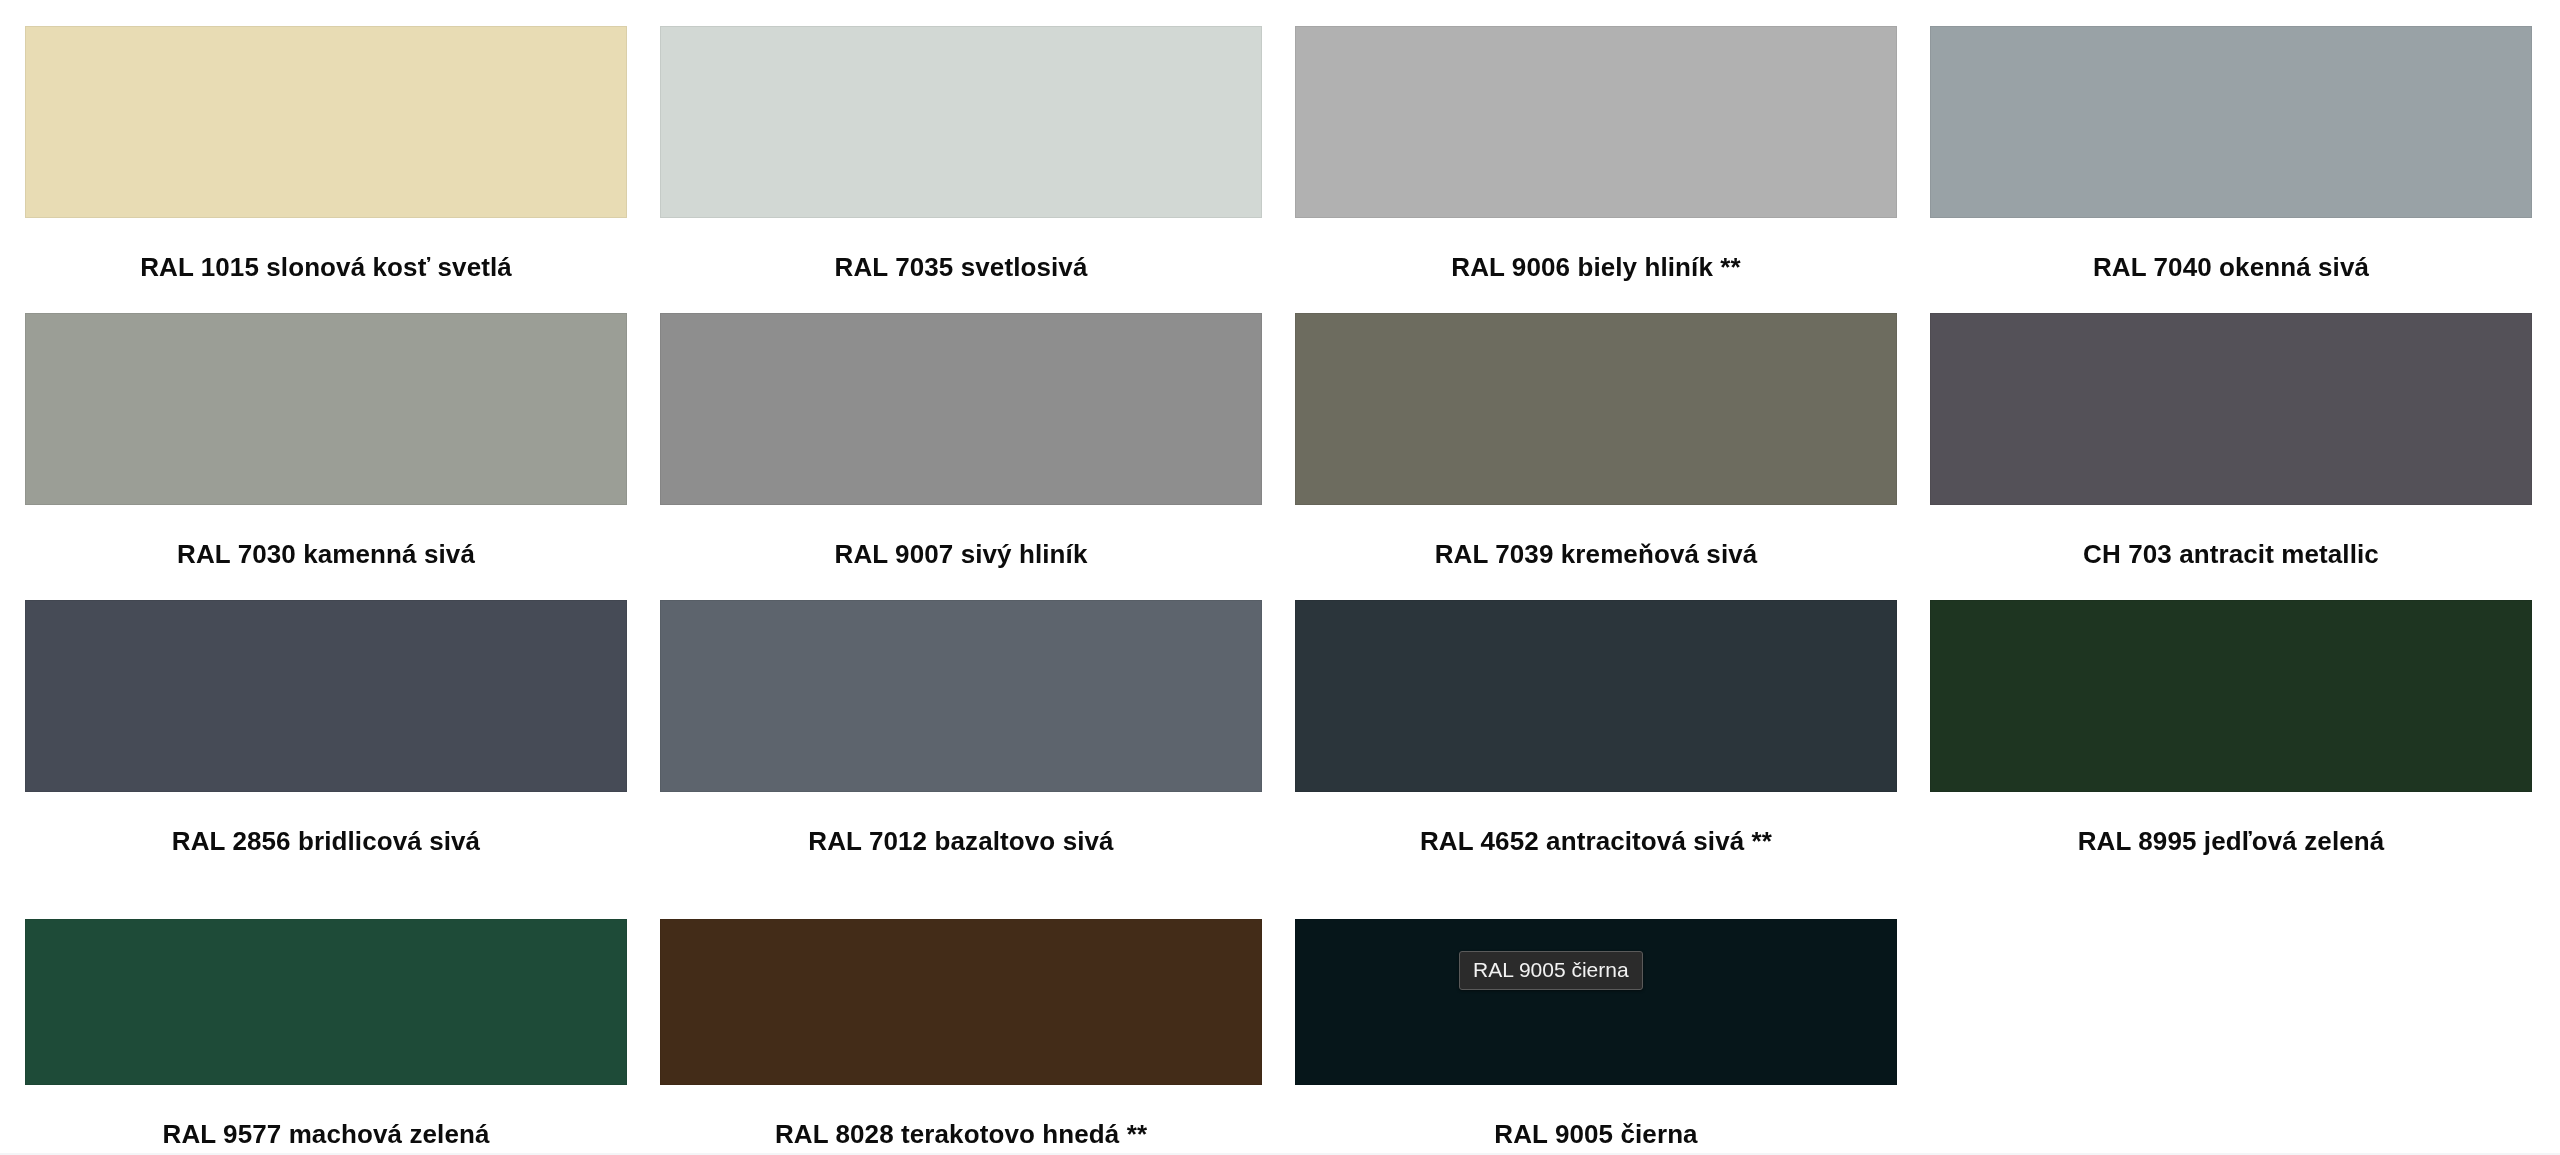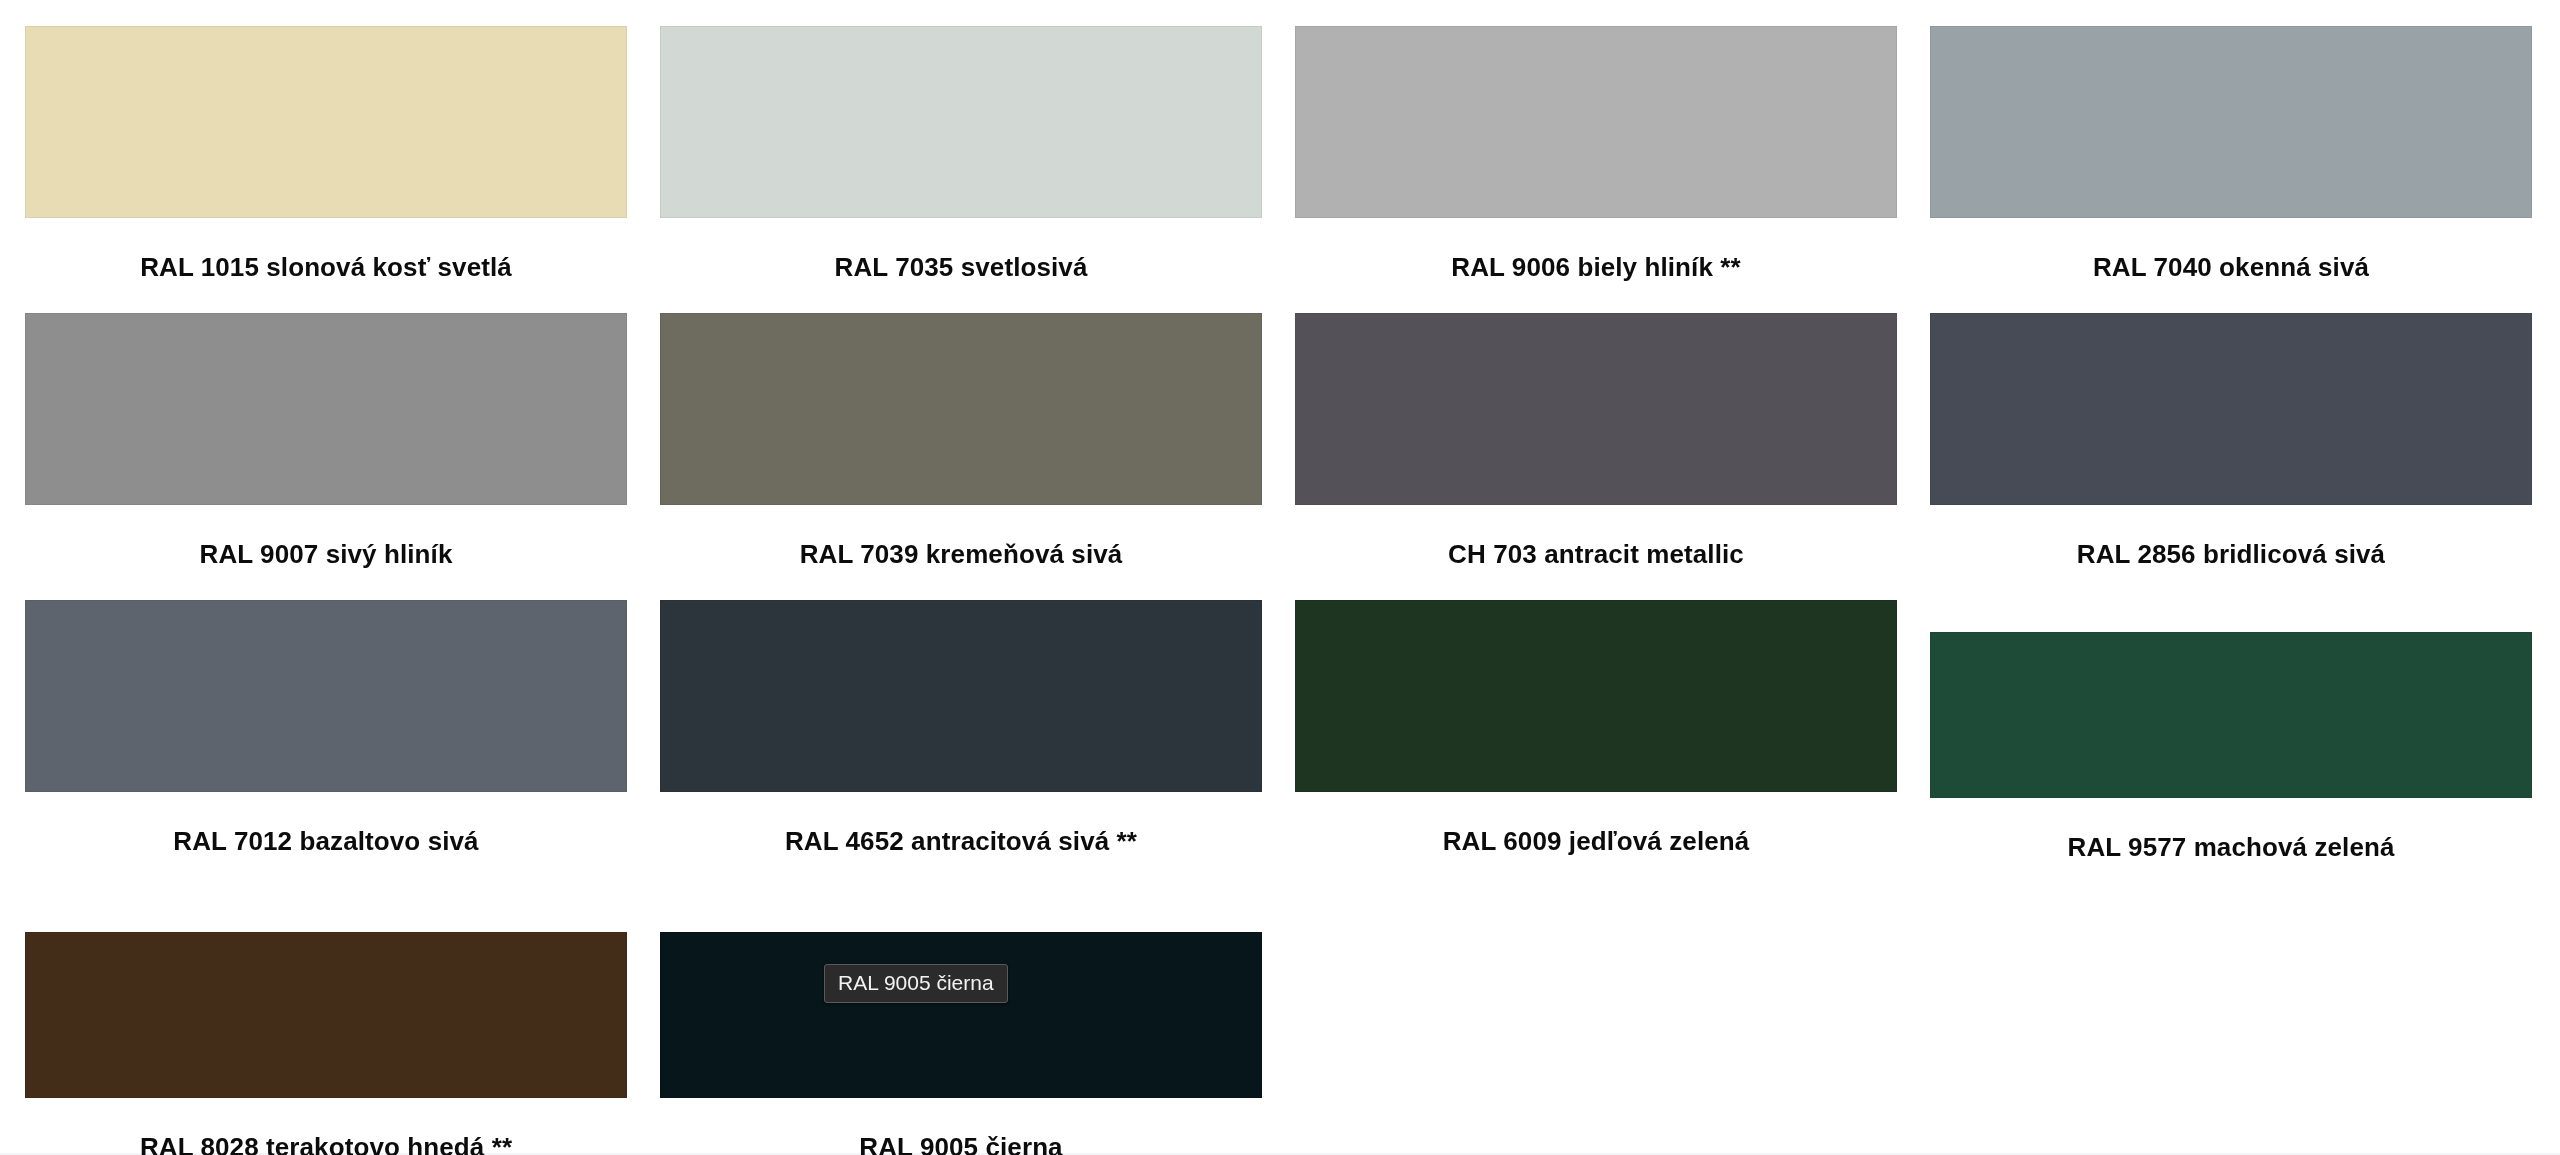--- a/index.html
+++ b/index.html
@@ -113,20 +113,24 @@
       </div>
       <div class="swatch-card">
         <div class="swatch-chip" style="background: rgb(177, 177, 177);"></div>
         <div class="swatch-label">RAL 9006 biely hliník **</div>
       </div>
       <div class="swatch-card">
         <div class="swatch-chip" style="background: rgb(153, 162, 166);"></div>
         <div class="swatch-label">RAL 7040 okenná sivá</div>
       </div>
       <div class="swatch-card">
+        <div class="swatch-chip" style="background: rgb(155, 158, 150);"></div>
+        <div class="swatch-label">RAL 7030 kamenná sivá</div>
+      </div>
+      <div class="swatch-card">
         <div class="swatch-chip" style="background: rgb(142, 142, 142);"></div>
         <div class="swatch-label">RAL 9007 sivý hliník</div>
       </div>
       <div class="swatch-card">
         <div class="swatch-chip" style="background: rgb(109, 108, 95);"></div>
         <div class="swatch-label">RAL 7039 kremeňová sivá</div>
       </div>
       <div class="swatch-card">
         <div class="swatch-chip" style="background: rgb(84, 81, 88);"></div>
         <div class="swatch-label">CH 703 antracit metallic</div>
@@ -138,21 +142,21 @@
       <div class="swatch-card">
         <div class="swatch-chip" style="background: rgb(93, 100, 109);"></div>
         <div class="swatch-label">RAL 7012 bazaltovo sivá</div>
       </div>
       <div class="swatch-card">
         <div class="swatch-chip" style="background: rgb(43, 53, 59);"></div>
         <div class="swatch-label">RAL 4652 antracitová sivá **</div>
       </div>
       <div class="swatch-card">
         <div class="swatch-chip" style="background: rgb(30, 53, 33);"></div>
-        <div class="swatch-label">RAL 6009 jedľová zelená</div>
+        <div class="swatch-label">RAL 8995 jedľová zelená</div>
       </div>
       <div class="swatch-card row-last">
         <div class="swatch-chip" style="background: rgb(30, 75, 56);"></div>
         <div class="swatch-label">RAL 9577 machová zelená</div>
       </div>
       <div class="swatch-card row-last">
         <div class="swatch-chip" style="background: rgb(67, 44, 24);"></div>
         <div class="swatch-label">RAL 8028 terakotovo hnedá **</div>
       </div>
       <div class="swatch-card row-last">

